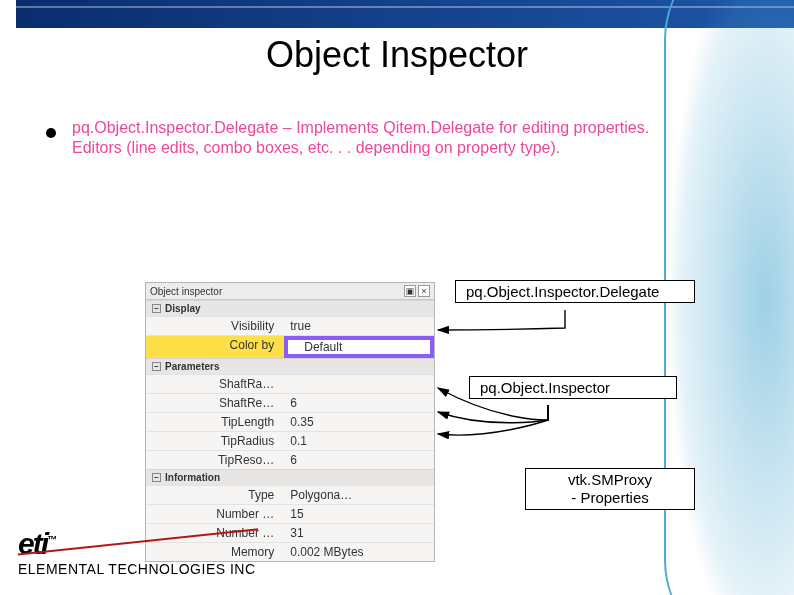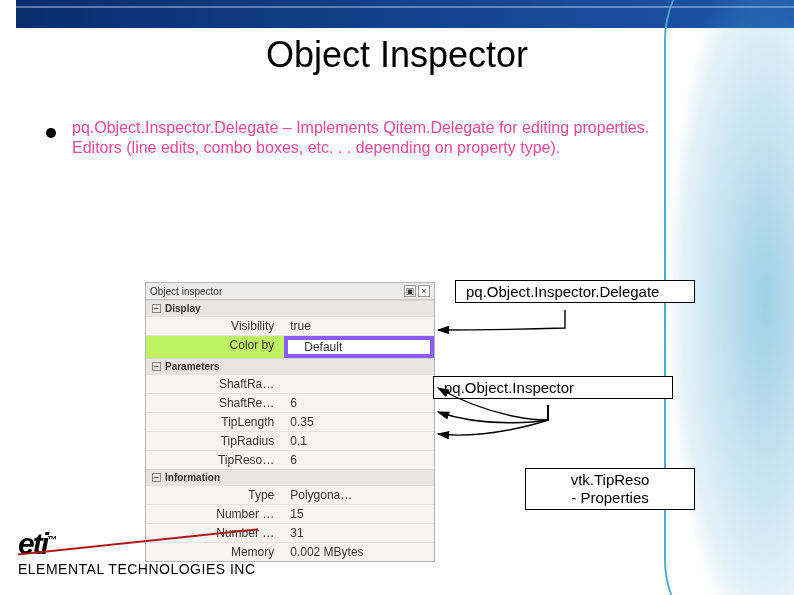--- a/index.html
+++ b/index.html
@@ -112,37 +112,37 @@
   .prop-row {
     display:flex;
     border-top:1px solid #e2e2e2;
   }
   .prop-row .k, .prop-row .v {
     padding: 2px 6px;
     font-size: 12px;
   }
   .prop-row .k { width: 48%; color:#333; text-align:right; padding-right:10px;}
   .prop-row .v { width: 52%; color:#333; }
-  .prop-row.highlight { background:#bef264; }
+  .prop-row.highlight { background:#fde047; }
   .prop-row.highlight .v {
     background: #fff;
     border: 4px solid #8b5cf6;
     padding: 0 16px;
   }
 
   
   .label-box {
     position: absolute;
     border: 1.5px solid #000;
     background: #fff;
     padding: 2px 10px;
     font-size: 15px;
   }
   .box1 { top: 280px; left: 455px; width: 240px; }
-  .box2 { top: 376px; left: 433px; width: 240px; }
+  .box2 { top: 376px; left: 469px; width: 208px; }
   .box3 { top: 468px; left: 525px; width: 170px; text-align:center; line-height:1.2; }
   svg.arrows {
     position: absolute;
     left: 0; top: 0;
     width: 794px; height: 595px;
     pointer-events: none;
   }
 
   
   .logo {
@@ -255,21 +255,21 @@
     </div>
 </div>
 
 <div class="label-box box1">
   <span>pq.Object.Inspector.Delegate</span>
 </div>
 <div class="label-box box2">
   <span>pq.Object.Inspector</span>
 </div>
 <div class="label-box box3">
-  <span>vtk.TipReso</span><br>
+  <span>vtk.SMProxy</span><br>
   <span>- Properties</span>
 </div>
 
 <svg class="arrows">
   <defs>
     <marker id="ah" markerWidth="10" markerHeight="10" refX="8" refY="3" orient="auto">
       <path d="M0,0 L0,6 L9,3 z" fill="#000"></path>
     </marker>
   </defs>
 

